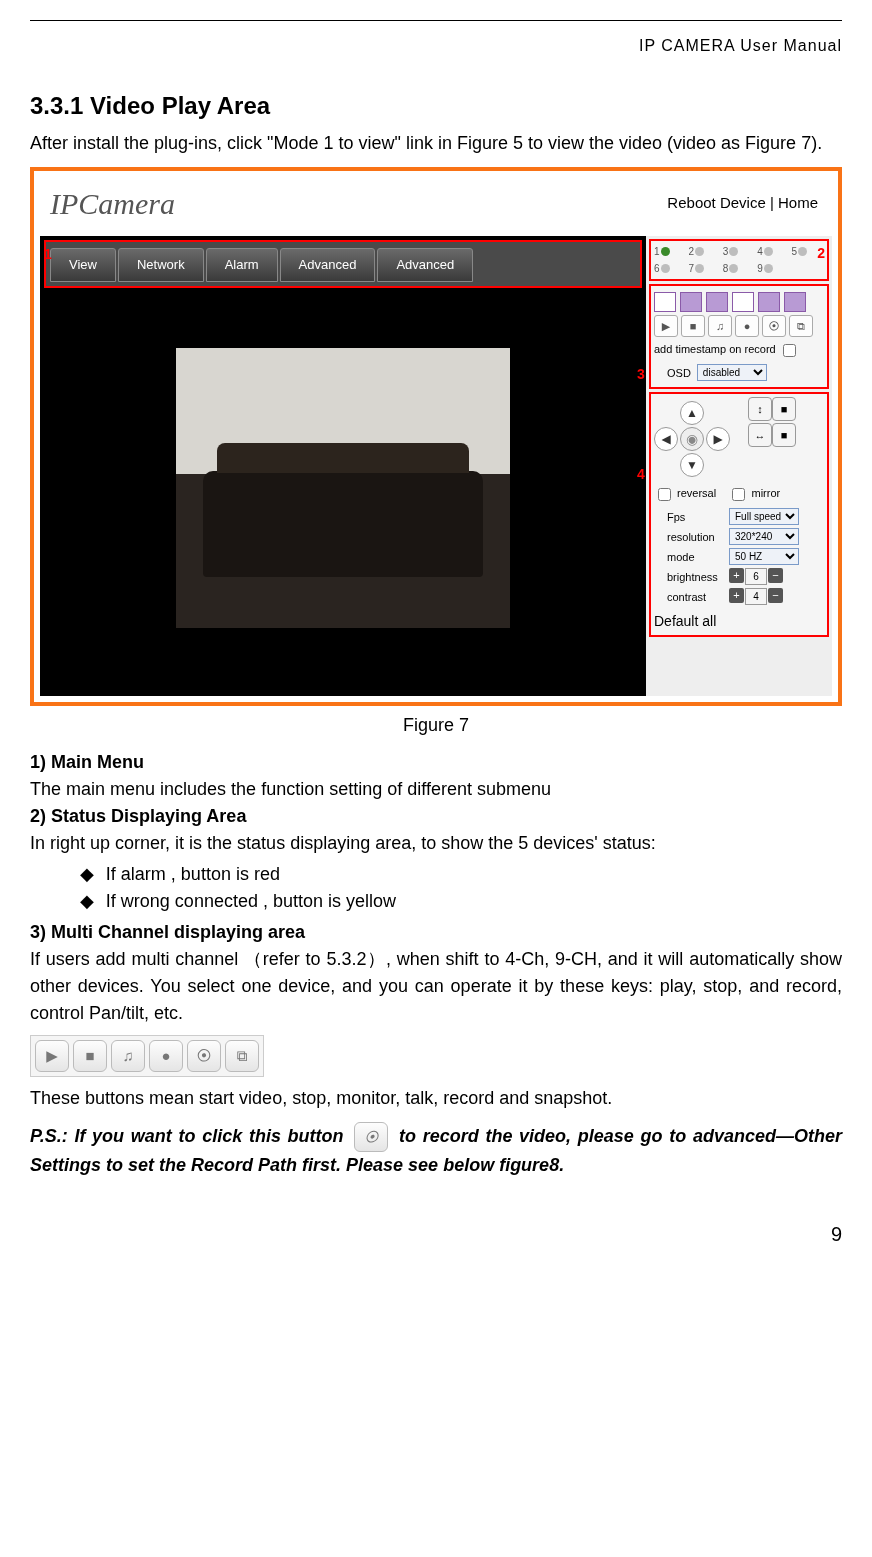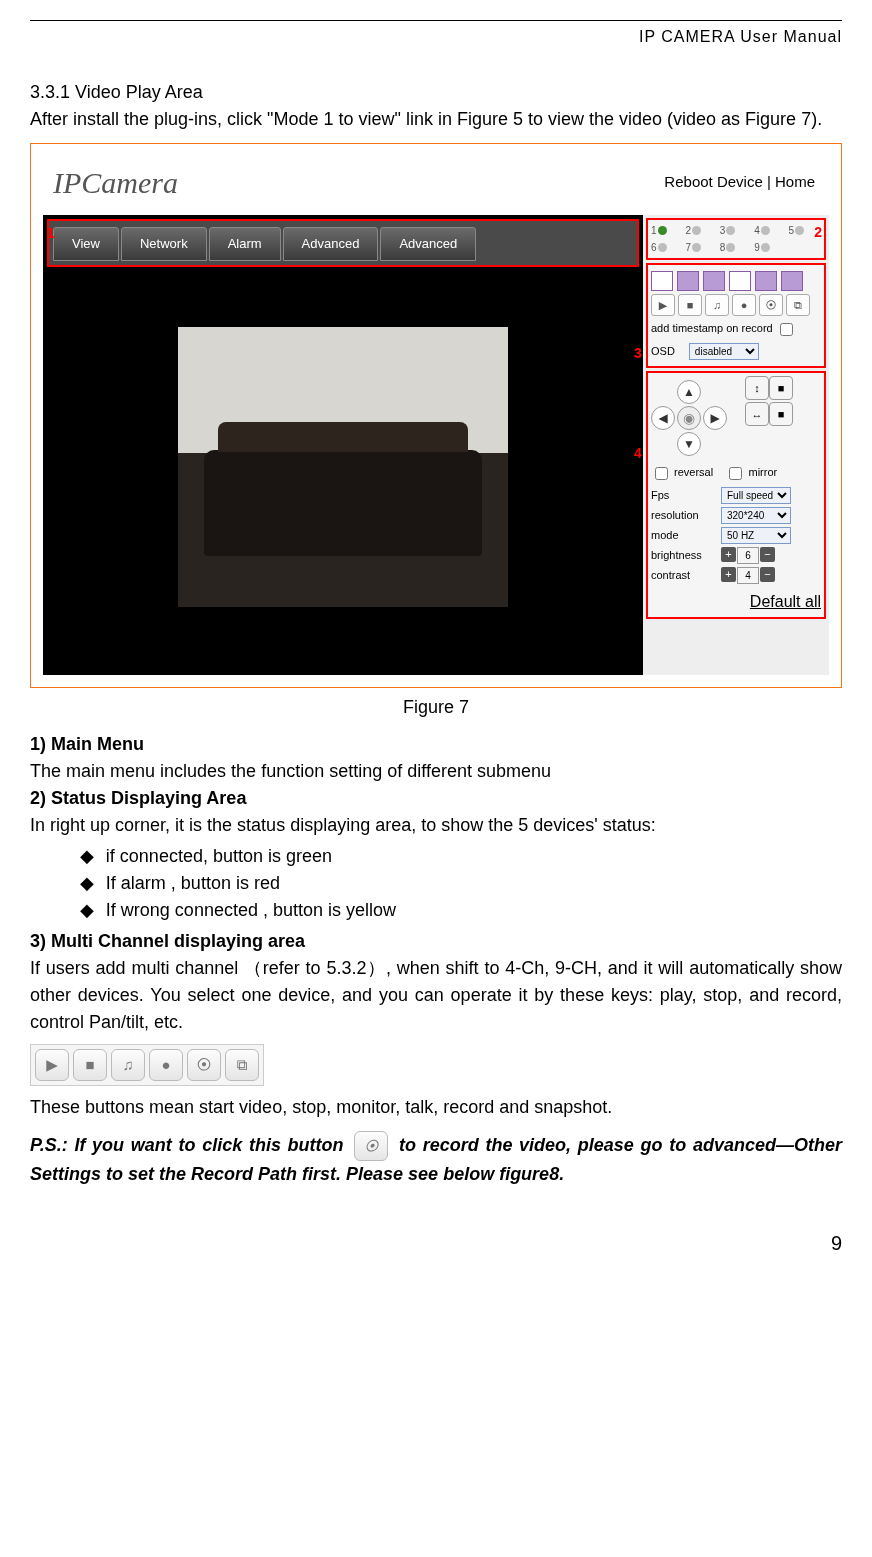--- a/index.html
+++ b/index.html
@@ -6,35 +6,35 @@
     font-family: Arial, sans-serif;
     max-width: 872px;
     margin: 0 auto;
     padding: 20px 30px;
     font-size: 18px;
     line-height: 1.5;
     color: #000;
   }
   .header-line {
     border-top: 1px solid #000;
-    padding-top: 4px;
+    padding-top: 13px;
     text-align: right;
     font-size: 16px;
     letter-spacing: 1px;
   }
   h2.section-title {
-    font-size: 18px;
-    font-weight: normal;
+    font-size: 24px;
+    font-weight: bold;
     margin-top: 30px;
-    margin-bottom: 0;
+    margin-bottom: 6px;
   }
   .figure-container {
-    border: 1px solid #f97316;
+    border: 4px solid #f97316;
     margin: 10px 0 4px 0;
-    padding: 12px;
+    padding: 6px;
     background: #fff;
   }
   .fig-top {
     display: flex;
     justify-content: space-between;
     align-items: center;
     padding: 4px 14px 10px 10px;
     font-size: 15px;
   }
   .logo {
@@ -150,28 +150,28 @@
     border: 1px solid #999; border-radius: 50%; background: #fff;
     display: flex; align-items: center; justify-content: center;
     font-size: 12px; color: #333;
   }
   .ptz .center { border-radius: 50%; background: #eee; color: #888; font-size: 14px;}
   .side-ctrl { display: inline-grid; grid-template-columns: 22px 22px; gap: 2px; margin-left: 18px; vertical-align: top;}
   .side-ctrl .pbtn { border: 1px solid #999; border-radius: 4px; width: 22px; height: 22px;
     display: flex;align-items:center;justify-content:center;font-size:11px;}
   .chk-row { font-size: 11px; margin: 4px 0;}
   .chk-row input { vertical-align: middle;}
-  .set-row { display: flex; align-items: flex-start; gap: 14px; font-size: 11px; margin: 3px 0;}
+  .set-row { display: flex; align-items: flex-end; gap: 6px; font-size: 11px; margin: 3px 13px;}
   .set-row .lab { width: 56px;}
   .set-row select, .set-row .valbox { font-size: 10px; width: 70px; border: 1px solid #7a9ac8; background: #eef2f8; padding: 1px;}
   .plusminus { display: flex; gap: 1px;}
   .plusminus .pm { width: 15px; height: 15px; background: #555; color: #fff; font-size: 11px;
     display: flex; align-items: center; justify-content: center; border-radius: 2px;}
   .plusminus .val { width: 20px; text-align: center; border: 1px solid #999; font-size: 10px;}
-  .default-all { text-align: right; font-size: 16px; text-decoration: underline; margin-top: 6px; cursor: pointer;}
+  .default-all { text-align: left; font-size: 14px; margin-top: 6px; cursor: pointer;}
   .fig-caption {
     text-align: center;
     margin: 6px 0 10px 0;
   }
   .list-head {
     font-weight: bold;
   }
   ul.diamond {
     list-style: none;
     padding-left: 50px;
@@ -376,21 +376,20 @@
   </div>
 </div>
 <div class="fig-caption">Figure 7</div>
 
 <div class="list-head">1)   Main Menu</div>
 <div>The main menu includes the function setting of different submenu</div>
 
 <div class="list-head">2)   Status Displaying Area</div>
 <div>In right up corner, it is the status displaying area, to show the 5 devices' status:</div>
 <ul class="diamond">
-  <li>if connected, button is green</li>
   <li>If alarm , button is red</li>
   <li>If wrong connected , button is yellow</li>
 </ul>
 
 <div class="list-head">3)   Multi Channel displaying area</div>
 <div class="justify">If users add multi channel （refer to 5.3.2）, when shift to 4-Ch, 9-CH, and it will automatically show other devices. You select one device, and you can operate it by these keys: play, stop, and record, control Pan/tilt, etc.</div>
 
 <div class="button-strip">
   <div class="bbtn">▶</div>
   <div class="bbtn">■</div>

